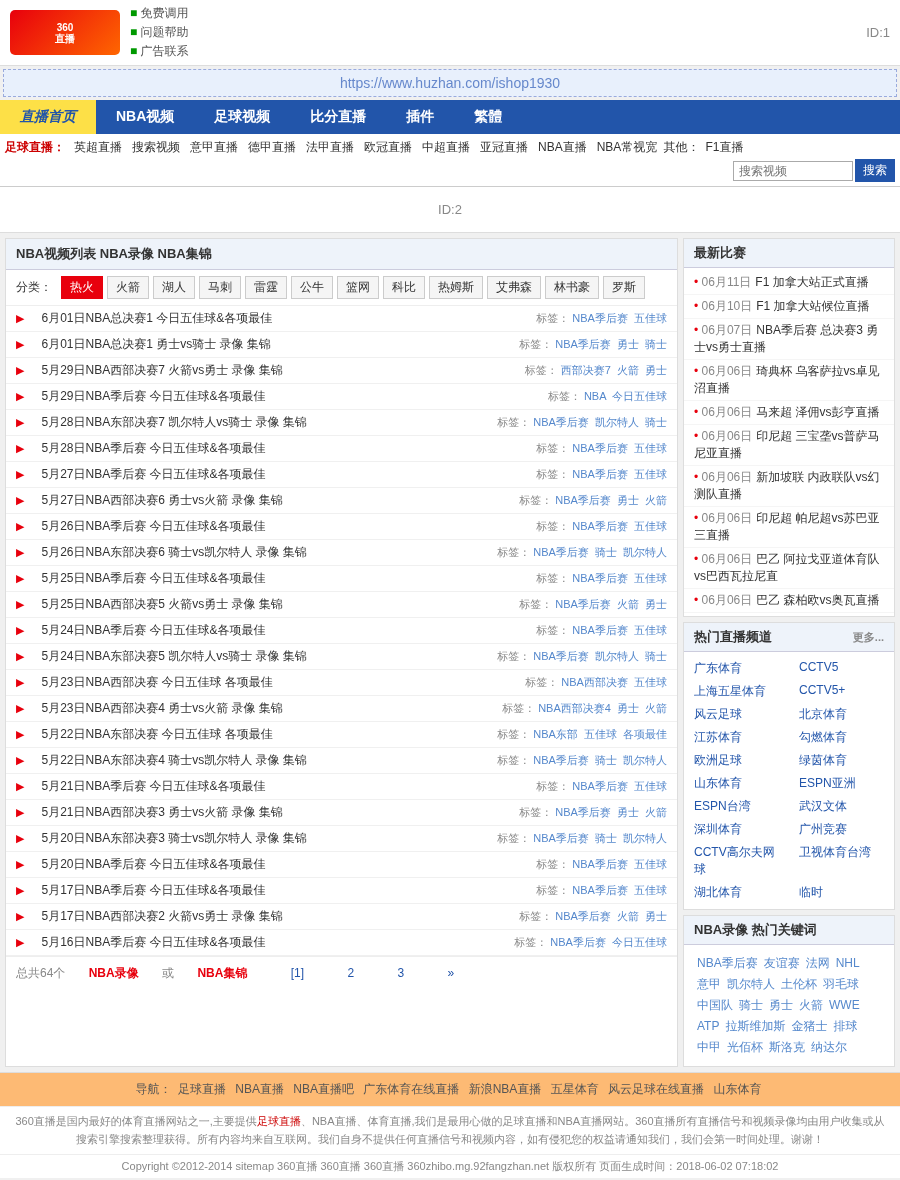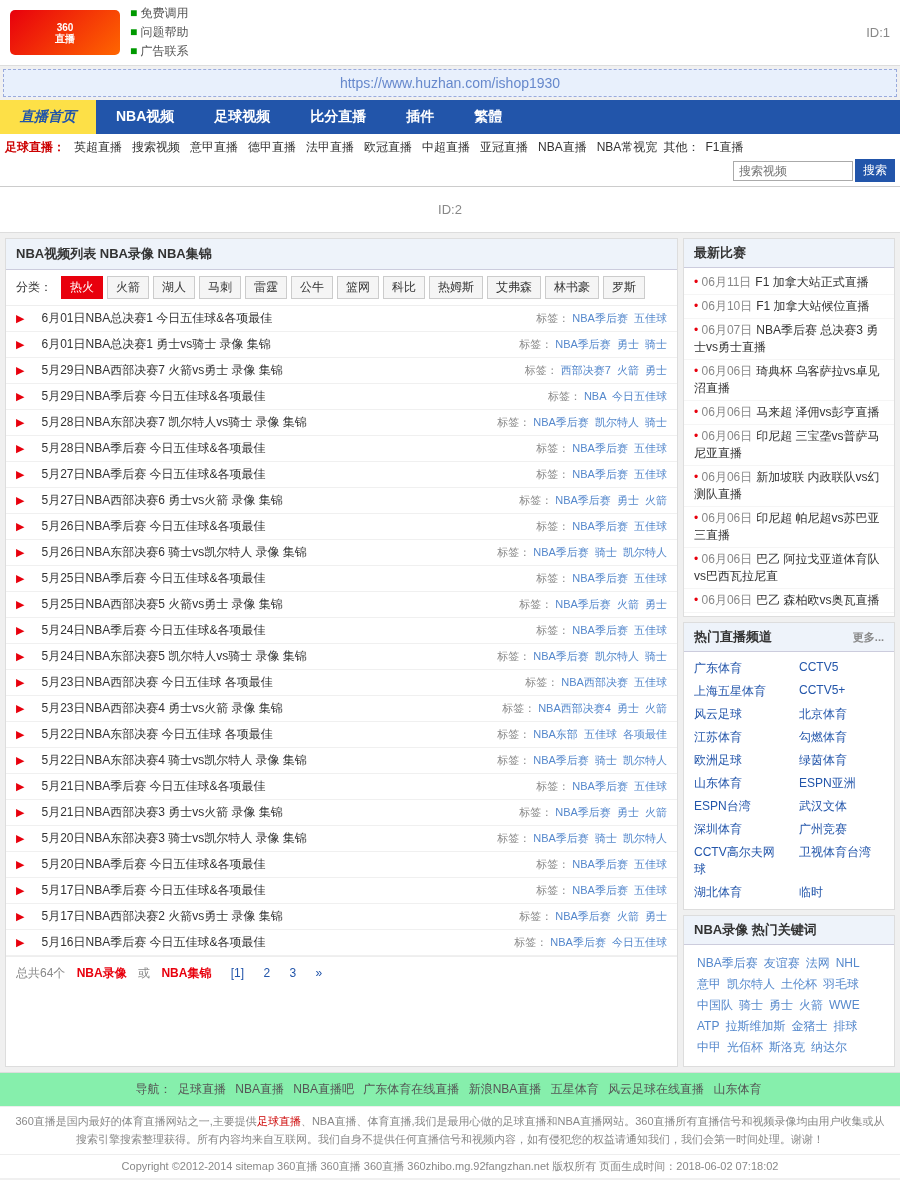--- a/index.html
+++ b/index.html
@@ -50,21 +50,21 @@
     .video-list { padding: 0; }
     .video-item { display: flex; align-items: center; padding: 4px 10px; border-bottom: 1px solid #f0f0f0; }
     .play-icon { color: #e8000d; margin-right: 5px; font-size: 11px; }
     .video-title { flex: 1; color: #333; font-size: 12px; margin-left: 12px; }
     .video-title a { color: #333; }
     .video-tags { color: #888; font-size: 11px; text-align: right; min-width: 200px; }
     .video-tags a { color: #5588cc; margin-left: 3px; }
 
     
     .pagination { padding: 8px 10px; border-top: 1px solid #eee; font-size: 12px; color: #888; }
-    .pagination a { color: #2255aa; margin: 0 8px; }
+    .pagination a { color: #2255aa; margin: 0 20px; }
     .pagination .nba-link { color: #e8000d; font-weight: bold; }
 
     
     .sidebar { width: 212px; display: flex; flex-direction: column; gap: 5px; }
     .sidebar-section { background: #fff; border: 1px solid #ddd; }
     .sidebar-header { background: #eef3fa; border-bottom: 1px solid #ccd; padding: 5px 10px; font-size: 13px; font-weight: bold; color: #333; display: flex; justify-content: space-between; align-items: center; }
     .sidebar-header a { color: #888; font-size: 11px; }
     .sidebar-list { padding: 3px 0; }
     .sidebar-list li { list-style: none; padding: 3px 10px; font-size: 12px; border-bottom: 1px solid #f5f5f5; }
     .sidebar-list li::before { content: "• "; color: #e8000d; }
@@ -72,21 +72,21 @@
     .sidebar-list li .date { color: #888; margin-right: 4px; }
 
     .channel-list { padding: 5px 0; display: flex; flex-wrap: wrap; }
     .channel-item { width: 50%; padding: 3px 10px; font-size: 12px; }
     .channel-item a { color: #2255aa; }
 
     .keywords-section { padding: 8px 10px; }
     .keyword-tag { display: inline-block; color: #5588cc; margin: 2px 3px; font-size: 12px; cursor: pointer; }
 
     
-    .footer-nav { background: #86efac; border-top: 1px solid #ddd; padding: 8px 10px; text-align: center; font-size: 12px; color: #555; }
+    .footer-nav { background: #fdba74; border-top: 1px solid #ddd; padding: 8px 10px; text-align: center; font-size: 12px; color: #555; }
     .footer-nav a { color: #555; margin: 0 3px; }
     .footer-desc { background: #fff; padding: 6px 10px; text-align: center; font-size: 11px; color: #888; line-height: 1.6; border-top: 1px solid #eee; }
     .footer-desc a { color: #c00; }
     .footer-copyright { background: #fff; text-align: center; font-size: 11px; color: #888; padding: 4px; border-top: 1px solid #eee; }
   </style>
 </head>
 <body>
 
 <div class="header">
   <div class="logo-area">

